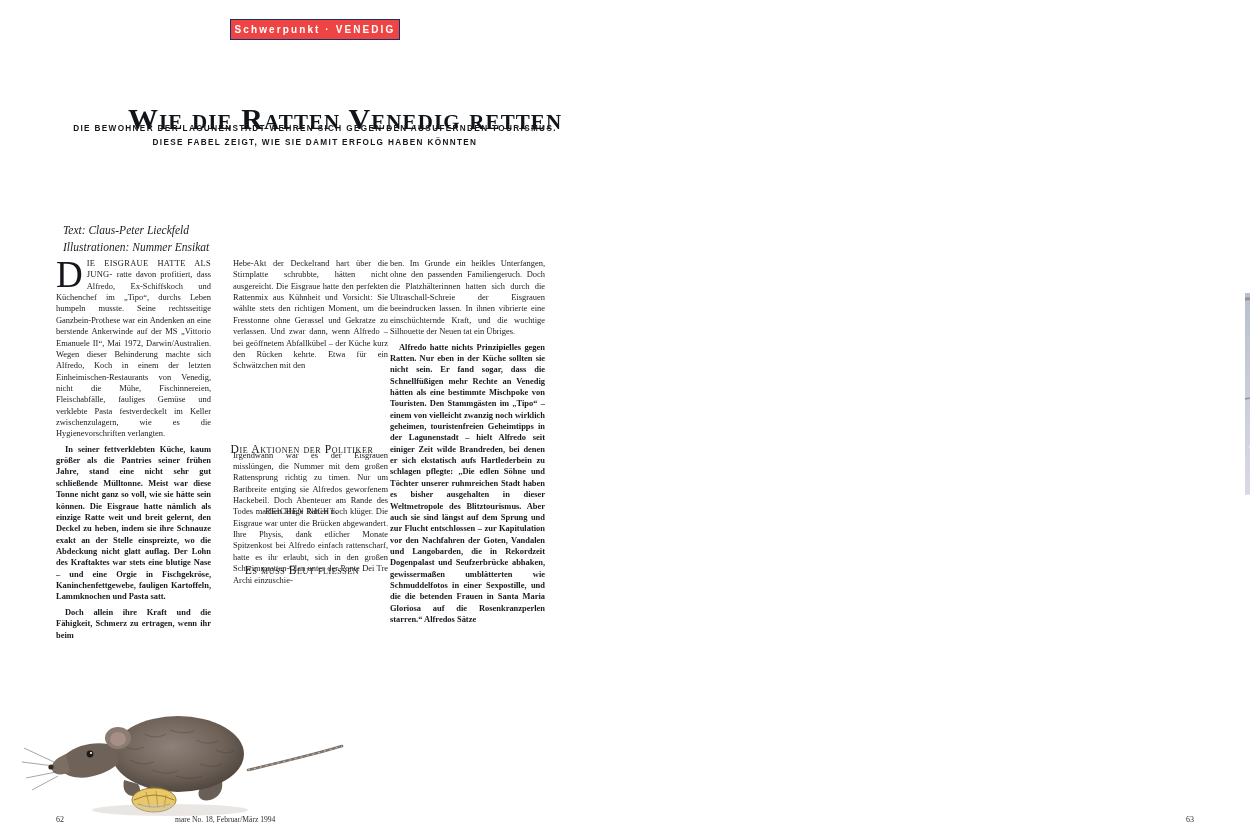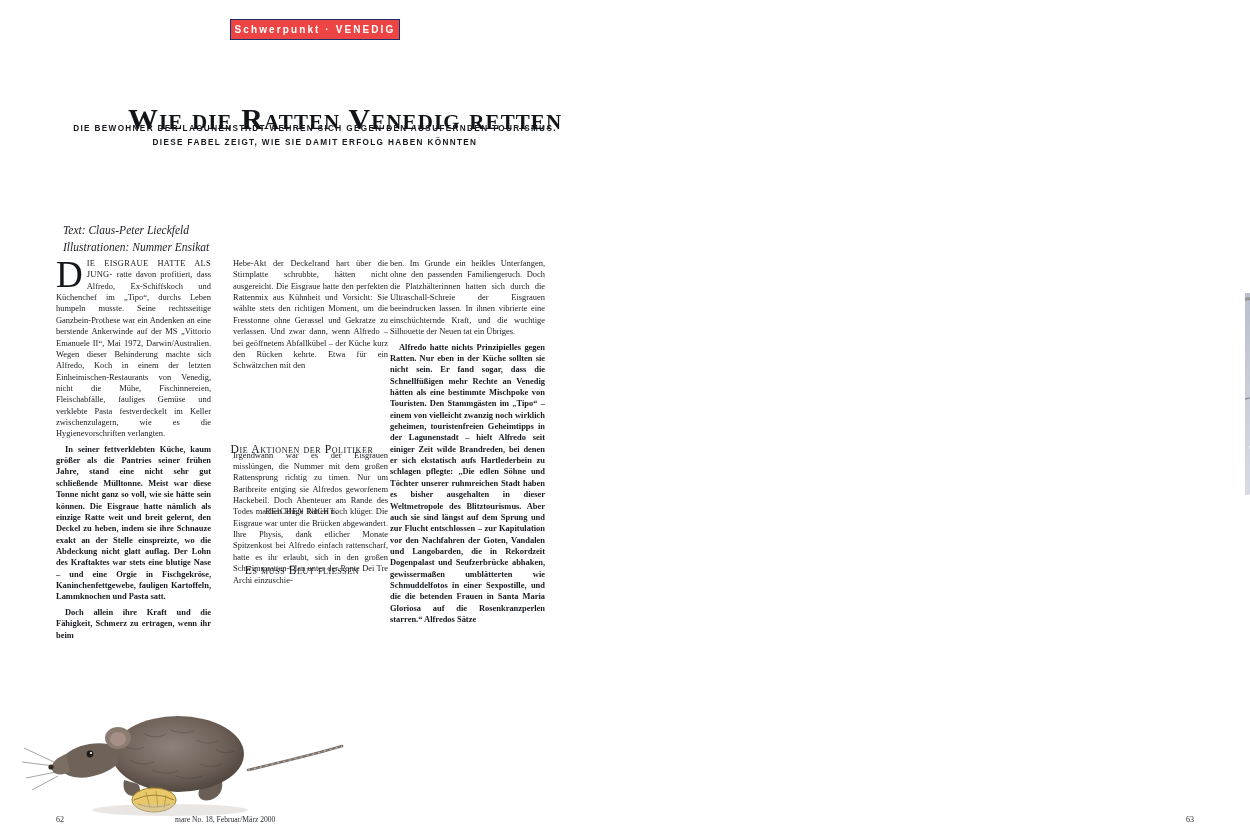--- a/index.html
+++ b/index.html
@@ -227,21 +227,21 @@
 
         <ellipse cx="134" cy="150" rx="22" ry="12" fill="#e8c86a" stroke="#9a7c2c" stroke-width="1"></ellipse>
         <path d="M114 150 q20 -10 40 0" stroke="#8a6d22" stroke-width="0.8" fill="none"></path>
         <path d="M118 154 q16 6 32 0" stroke="#8a6d22" stroke-width="0.7" fill="none"></path>
         <path d="M126 142 l4 16 M136 141 l2 17 M146 145 l-2 13" stroke="#a8862f" stroke-width="0.7"></path>
 
         <ellipse cx="150" cy="160" rx="78" ry="6" fill="#cfc8c0" opacity="0.45"></ellipse>
       </svg>
     </div>
 
-    <div class="runhead runhead-l">mare No. 18, Februar/März 2000</div>
+    <div class="runhead runhead-l">mare No. 18, Februar/März 1994</div>
     <div class="folio folio-l">62</div>
   </div>
 
   <div class="page page-right">
 
     <div class="illo-main">
       <svg width="580" height="465" viewBox="0 0 580 465">
         <defs>
           <linearGradient id="waterG" x1="0" y1="0" x2="0" y2="1">
             <stop offset="0%" stop-color="#b9bfcd"></stop>

